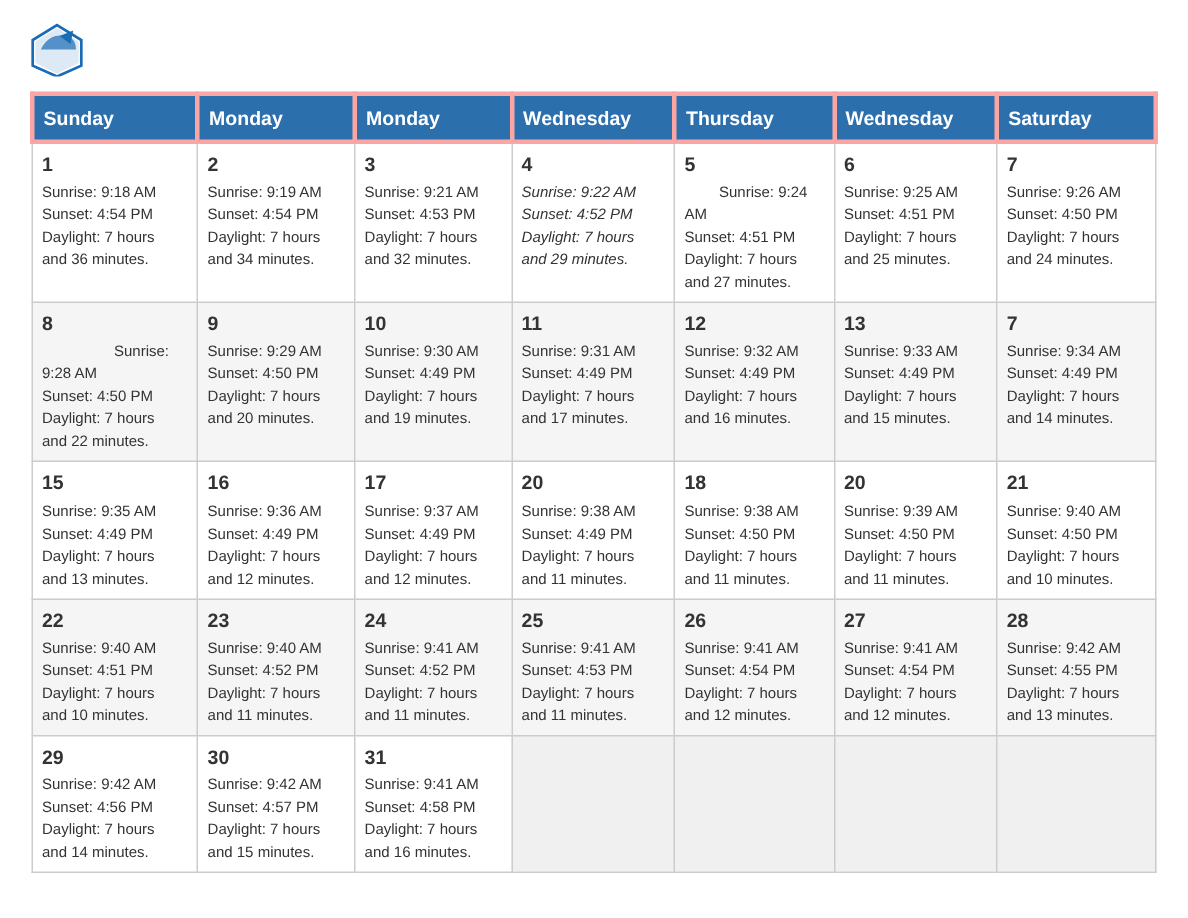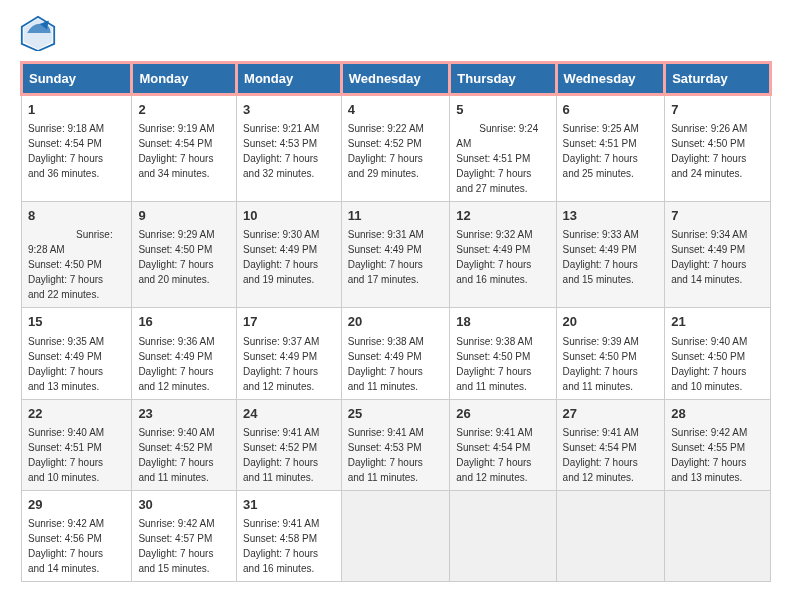--- a/index.html
+++ b/index.html
@@ -134,21 +134,21 @@
 Daylight: 7 hours
 and 36 minutes.</span></td>
           <td><span class="day-num">2</span><span class="day-info" style="white-space: pre-line;">Sunrise: 9:19 AM
 Sunset: 4:54 PM
 Daylight: 7 hours
 and 34 minutes.</span></td>
           <td><span class="day-num">3</span><span class="day-info" style="white-space: pre-line;">Sunrise: 9:21 AM
 Sunset: 4:53 PM
 Daylight: 7 hours
 and 32 minutes.</span></td>
-          <td><span class="day-num">4</span><span class="day-info" style="white-space: pre-line;">Sunrise: 9:22 AM
+          <td><span class="day-num">4</span><span class="day-info" style="white-space: pre-line; font-style: italic;">Sunrise: 9:22 AM
 Sunset: 4:52 PM
 Daylight: 7 hours
 and 29 minutes.</span></td>
           <td><span class="day-num">5</span><span class="day-info" style="white-space: pre-line; margin-left: 23px;">Sunrise: 9:24 AM
 Sunset: 4:51 PM
 Daylight: 7 hours
 and 27 minutes.</span></td>
           <td><span class="day-num">6</span><span class="day-info" style="white-space: pre-line;">Sunrise: 9:25 AM
 Sunset: 4:51 PM
 Daylight: 7 hours

